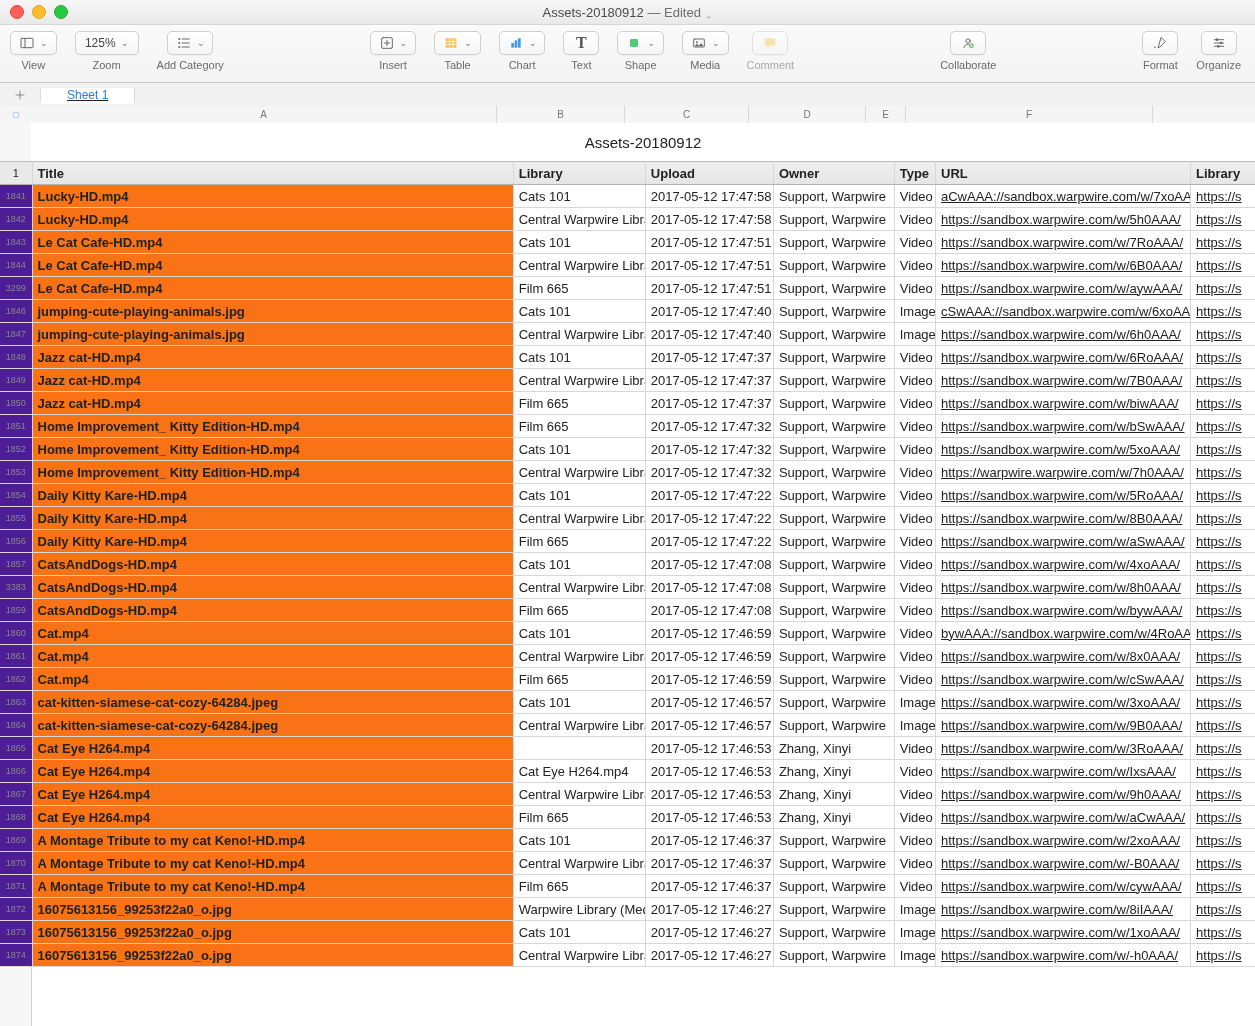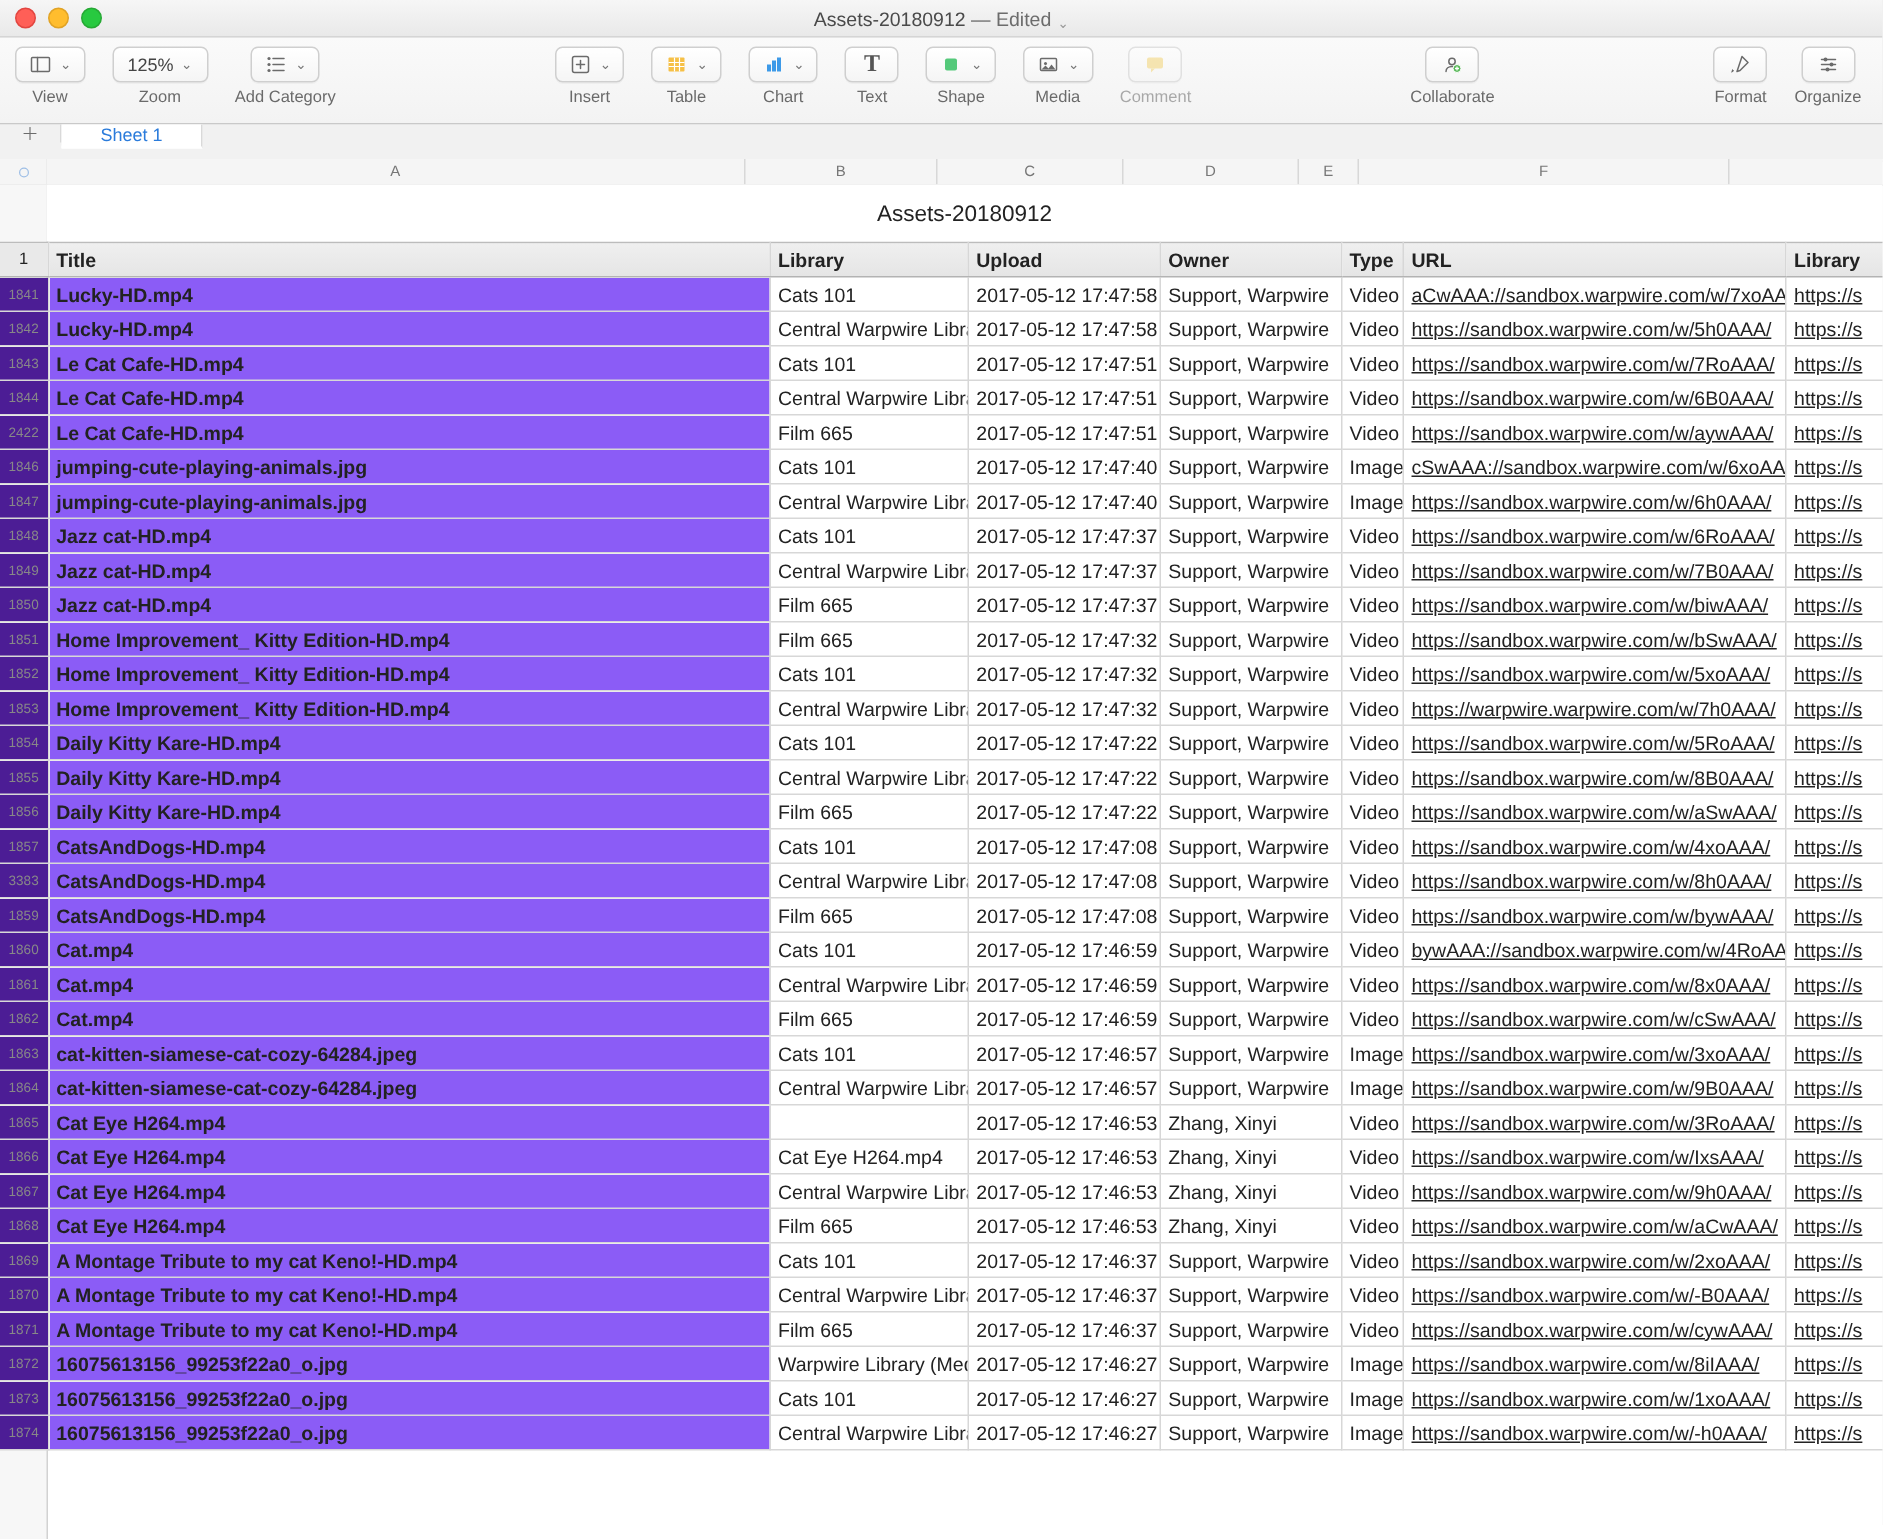--- a/index.html
+++ b/index.html
@@ -16,40 +16,40 @@
   
   .toolbar{height:58px;background:linear-gradient(#fafafa,#f3f3f3);border-bottom:1px solid #c9c9c9;display:flex;align-items:flex-start;padding:6px 10px 0 10px;box-sizing:border-box;}
   .tgroup{display:flex;flex-direction:column;align-items:center;margin-right:18px;}
   .tgroup.gap{flex:1;}
   .tbtns{display:flex;gap:6px;}
   .tbtn{height:24px;min-width:36px;border:1px solid #cfcfcf;border-radius:5px;background:linear-gradient(#ffffff,#f5f5f5);box-shadow:0 1px 0 rgba(0,0,0,.03);display:flex;align-items:center;justify-content:center;padding:0 8px;box-sizing:border-box;font-size:12px;color:#444;}
   .tbtn svg{width:16px;height:16px;}
   .tbtn .chev{font-size:9px;color:#777;margin-left:5px;}
   .tlabel{font-size:11px;color:#6a6a6a;margin-top:4px;text-align:center;}
   
-  .sheettabs{height:24px;background:#f1f1f1;border-bottom:1px solid #c9c9c9;display:flex;align-items:flex-start;}
+  .sheettabs{height:24px;background:#f1f1f1;border-bottom:1px solid #c9c9c9;display:flex;align-items:center;text-decoration:underline;}
   .addsheet{width:40px;display:flex;align-items:center;justify-content:center;border-right:1px solid #d9d9d9;color:#888;}
   .sheettab{padding:0 26px;background:#fff;border-right:1px solid #d9d9d9;display:flex;align-items:center;font-size:12px;color:#2a7bdb;border-bottom:2px solid #fff;margin-bottom:-1px;}
   
   .sheet{position:absolute;top:106px;left:0;right:0;bottom:0;background:#fff;}
   .colhdr{position:absolute;left:31px;right:0;top:0;height:17px;background:#f5f5f5;border-bottom:1px solid #d2d2d2;display:flex;}
   .cornercell{position:absolute;left:0;top:0;width:31px;height:17px;background:#f5f5f5;border-right:1px solid #d2d2d2;border-bottom:1px solid #d2d2d2;display:flex;align-items:center;justify-content:center;}
   .cornercell svg{width:10px;height:10px;}
   .colcell{border-right:1px solid #d8d8d8;display:flex;align-items:center;justify-content:center;font-size:10px;color:#777;flex:0 0 auto;box-sizing:border-box;}
   .spacer{position:absolute;left:0;top:17px;width:31px;bottom:0;background:#f7f7f7;border-right:1px solid #d2d2d2;}
   .doctitle{position:absolute;left:31px;right:0;top:17px;height:38px;display:flex;align-items:center;justify-content:center;font-size:15px;color:#222;background:#fff;}
   .tablewrap{position:absolute;left:0;right:0;top:55px;bottom:0;overflow:hidden;}
   table{border-collapse:collapse;table-layout:fixed;width:calc(100% + 60px);} 
   th,td{border:1px solid #d7d7d7;padding:0 5px;height:23px;font-size:13px;white-space:nowrap;overflow:hidden;text-align:left;box-sizing:border-box;}
   col.rn{width:31px;}
   col.cA{width:466px;} col.cB{width:128px;} col.cC{width:124px;} col.cD{width:117px;} col.cE{width:40px;} col.cF{width:247px;} col.cG{width:120px;}
   td.rn,th.rn{background:#4c1d95;border-left:none;font-size:9px;color:#888;text-align:center;padding:0;}
   tr.hdr th{background:linear-gradient(#efefef,#e5e5e5);font-weight:bold;color:#222;border-top:1px solid #bcbcbc;border-bottom:1px solid #b3b3b3;}
   tr.hdr th.rn{background:#e9e9e9;font-weight:normal;font-size:11px;}
-  td.colA{background:#8b5cf6;font-weight:bold;}
+  td.colA{background:#f97316;font-weight:bold;}
   td.link{color:#222;text-decoration:underline;}
   .icon-stroke{stroke:#6b6b6b;stroke-width:1.5;fill:none;stroke-linecap:round;stroke-linejoin:round;}
   .icon-fill{fill:#6b6b6b;}
 </style>
 </head>
 <body>
 
 <div class="titlebar">
   <div class="traffic">
     <div class="dot r"></div>
@@ -320,21 +320,21 @@
             <td class="rn">1844</td>
             <td class="colA">Le Cat Cafe-HD.mp4</td>
             <td>Central Warpwire Librar</td>
             <td>2017-05-12 17:47:51</td>
             <td>Support, Warpwire</td>
             <td>Video</td>
             <td class="link">https://sandbox.warpwire.com/w/6B0AAA/</td>
             <td class="link">https://s</td>
           </tr>
           <tr>
-            <td class="rn">2422</td>
+            <td class="rn">3299</td>
             <td class="colA">Le Cat Cafe-HD.mp4</td>
             <td>Film 665</td>
             <td>2017-05-12 17:47:51</td>
             <td>Support, Warpwire</td>
             <td>Video</td>
             <td class="link">https://sandbox.warpwire.com/w/aywAAA/</td>
             <td class="link">https://s</td>
           </tr>
           <tr>
             <td class="rn">1846</td>

